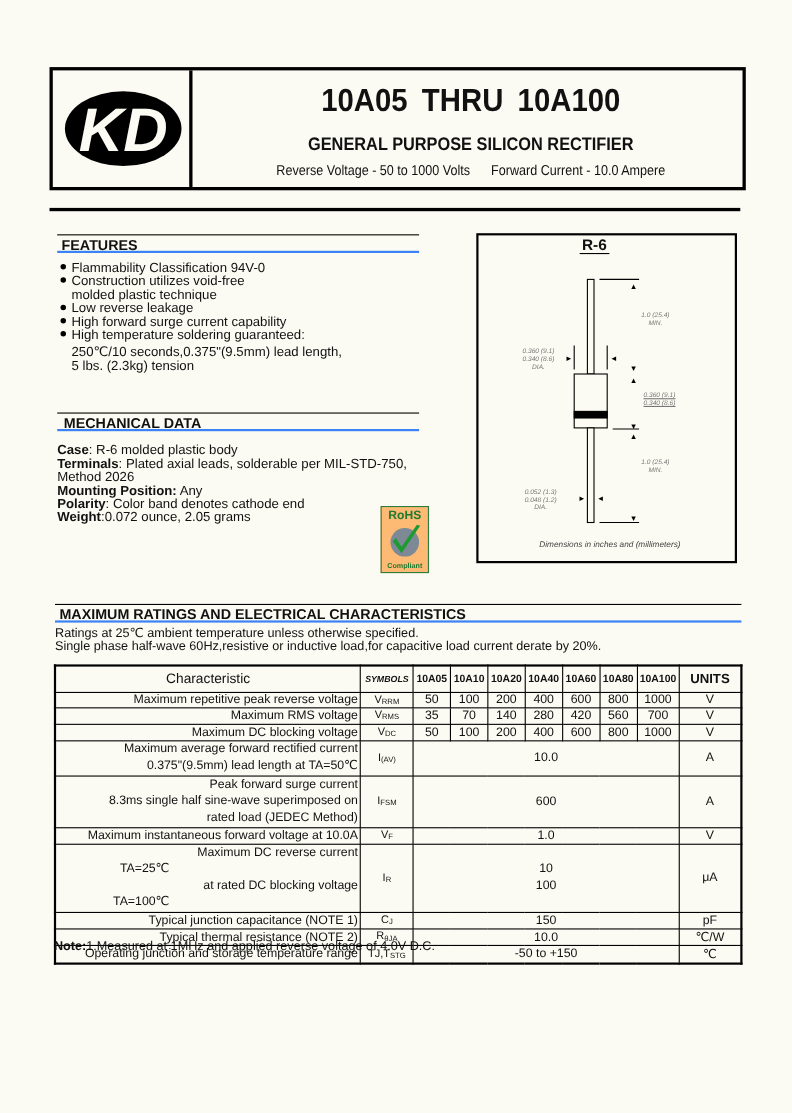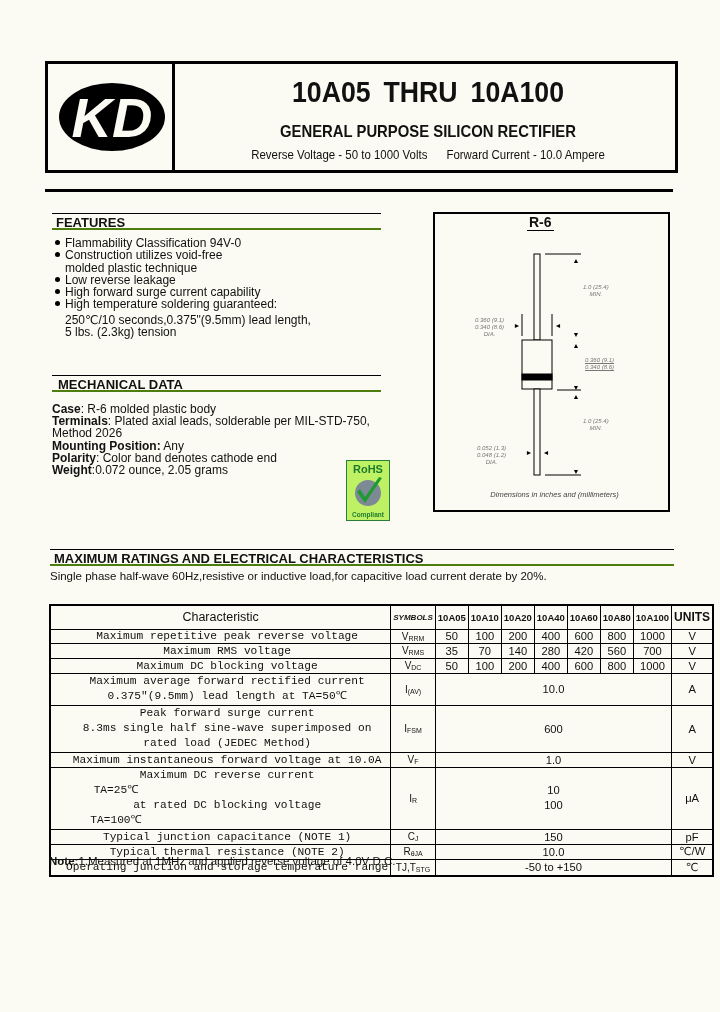--- a/index.html
+++ b/index.html
@@ -11,21 +11,21 @@
   #header { left: 45px; top: 61px; width: 633px; height: 112px; border: 3px solid #000; }
   #logo-cell { position: absolute; left: 0; top: 0; width: 127px; height: 106px; border-right: 3px solid #000; }
   #logo { position: absolute; left: 10px; top: 17px; width: 108px; height: 72px; }
   #title { position: absolute; left: 130px; width: 500px; top: 12px; text-align: center; font-size: 29px; font-weight: bold; letter-spacing: 0px; word-spacing: 6px; transform: scaleX(0.92); }
   #subtitle { position: absolute; left: 130px; width: 500px; top: 58px; text-align: center; font-size: 16.5px; font-weight: bold; transform: scaleX(0.9); }
   #specline { position: absolute; left: 130px; width: 500px; top: 83px; text-align: center; font-size: 13px; transform: scaleX(0.88); white-space: pre; }
 
   #header-rule { left: 45px; top: 189px; width: 628px; height: 3px; background: #000; }
 
   
-  .sec-head { border-top: 1.5px solid #000; border-bottom: 2px solid #4d7c0f; font-weight: bold; font-size: 13px; padding: 1px 4px 0 4px; height: 17px; line-height: 15px; }
+  .sec-head { border-top: 1.5px solid #000; border-bottom: 2px solid #3b82f6; font-weight: bold; font-size: 13px; padding: 1px 4px 0 4px; height: 17px; line-height: 15px; }
   #features-head { left: 52px; top: 213px; width: 329px; }
   #mech-head { left: 52px; top: 375px; width: 329px; padding-left: 6px; }
   #max-head { left: 50px; top: 549px; width: 624px; }
 
   .feat-list { left: 55px; top: 237px; width: 340px; font-size: 12px; line-height: 12.3px; list-style: none; }
   .feat-list li { position: relative; padding-left: 10px; }
   .feat-list li .bullet { position: absolute; left: 0; top: 3px; width: 5px; height: 5px; border-radius: 50%; background: #000; }
   .feat-list li .cont { display: block; }
   .feat-list li .cont2 { display: block; margin-top: 3px; }
 
@@ -33,31 +33,31 @@
   .mech .row b { font-weight: bold; }
 
   
   #diagram { left: 433px; top: 212px; width: 237px; height: 300px; border: 2px solid #000; }
   #diagram svg { position: absolute; left: 0; top: 0; }
   #r6-label { position: absolute; left: 92px; top: 0; font-size: 14px; font-weight: bold; border-bottom: 1.5px solid #000; padding: 0 2px; }
   .dim { position: absolute; font-size: 6px; color: #777; line-height: 7px; text-align: center; font-style: italic; }
   #dim-caption { position: absolute; left: 12px; top: 276px; width: 215px; font-size: 7.5px; color: #444; font-style: italic; text-align: center; }
 
   
-  #rohs { left: 346px; top: 460px; width: 44px; height: 61px; border: 1.5px solid #2a7d3a; background: #bef264; }
+  #rohs { left: 346px; top: 460px; width: 44px; height: 61px; border: 1.5px solid #2a7d3a; background: #fdba74; }
   #rohs-top { position: absolute; left: 0; top: 2px; width: 100%; text-align: center; font-size: 11px; font-weight: bold; color: #1f7a2e; }
   #rohs-bot { position: absolute; left: 0; bottom: 2px; width: 100%; text-align: center; font-size: 6.5px; font-weight: bold; color: #1f7a2e; }
 
   .note-text { font-size: 11.5px; line-height: 12px; }
   #ratings-note { left: 50px; top: 570px; width: 630px; }
 
   
   #spec-table { left: 49px; top: 604px; width: 626px; border-collapse: collapse; font-size: 11.2px; border: 2px solid #000; border-top-width: 2.5px; }
   #spec-table td, #spec-table th { border: 1px solid #000; padding: 0 2px; vertical-align: middle; font-weight: normal; }
-  #spec-table .char { text-align: center; padding-left: 15px; white-space: nowrap; font-family: Liberation Mono, monospace; }
+  #spec-table .char { text-align: right; padding-left: 3px; white-space: nowrap; }
   #spec-table .sym { text-align: center; font-size: 10px; }
   #spec-table .sym sub { font-size: 7px; vertical-align: -1px; }
   #spec-table .val { text-align: center; }
   #spec-table .unit { text-align: center; }
   #spec-table th.hchar { font-size: 12.5px; text-align: center; }
   #spec-table th.hsym { font-size: 8px; font-weight: bold; font-style: italic; text-align: center; }
   #spec-table th.hpart { font-size: 9.5px; font-weight: bold; text-align: center; }
   #spec-table th.hunit { font-size: 12px; font-weight: bold; text-align: center; }
   .multiline span { display: block; line-height: 15.3px; }
   .ta-wrap { display: flex; justify-content: space-between; }
@@ -143,20 +143,21 @@
   <div id="rohs-top">RoHS</div>
   <svg style="position:absolute;left:6px;top:15px;" width="30" height="32" viewBox="0 0 30 32">
     <circle cx="15" cy="17" r="13" fill="#7d8a96"></circle>
     <path d="M4 16 L12 27 L29 2 L26 1 L12 21 L7 13 Z" fill="#1f9a33"></path>
   </svg>
   <div id="rohs-bot">Compliant</div>
 </div>
 
 <div id="max-head" class="abs sec-head">MAXIMUM RATINGS AND ELECTRICAL CHARACTERISTICS</div>
 <div id="ratings-note" class="abs note-text">
+  <div>Ratings at 25℃ ambient temperature unless otherwise specified.</div>
   <div>Single phase half-wave 60Hz,resistive or inductive load,for capacitive load current derate by 20%.</div>
 </div>
 
 <table id="spec-table" class="abs">
   <colgroup>
     <col style="width:280px">
       <col style="width:48px">
     <col style="width:34px">
       <col style="width:34px">
       <col style="width:34px">

